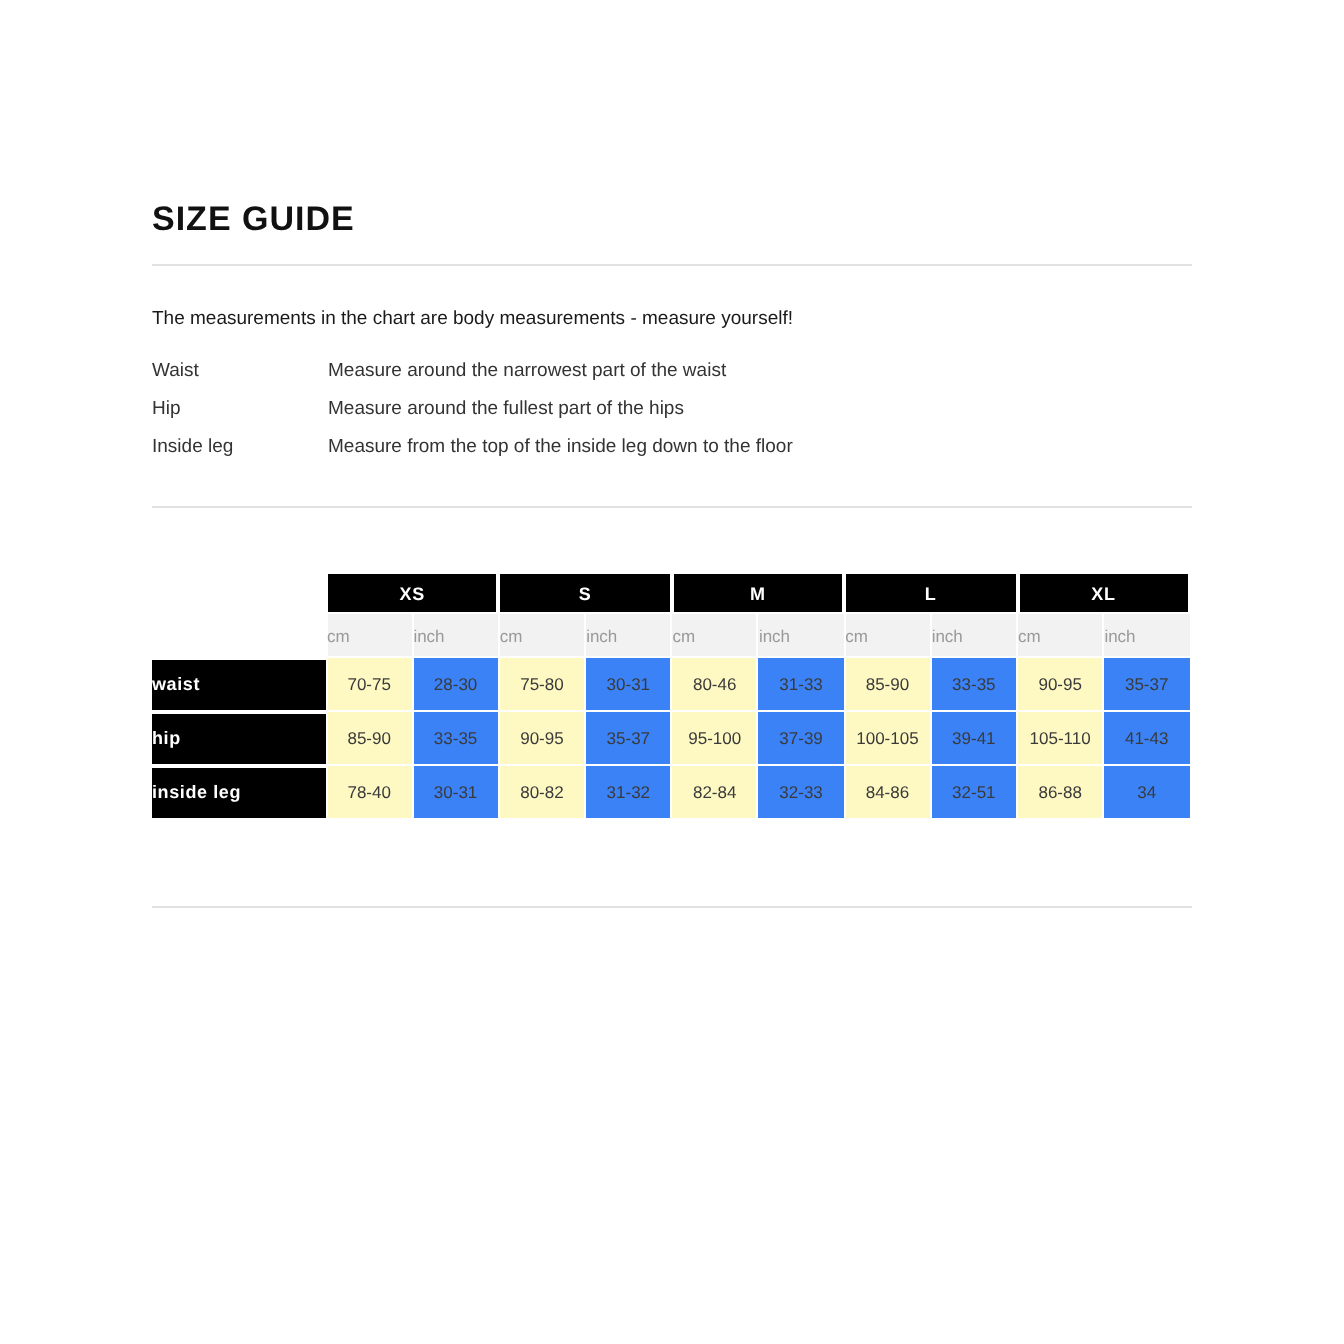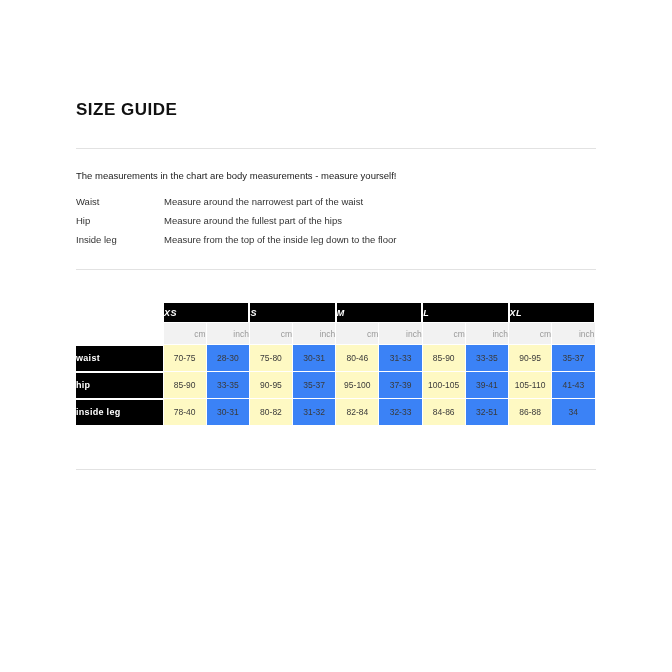--- a/index.html
+++ b/index.html
@@ -19,21 +19,21 @@
     left: 76px;
     top: 0;
     width: 520px;
   }
   .title {
     font-size: 17px;
     font-weight: bold;
     letter-spacing: 0.5px;
     color: #111111;
     margin-top: 100px;
-    margin-bottom: 28px;
+    margin-bottom: 12px;
   }
   .rule {
     height: 1px;
     background: #e2e2e2;
     width: 100%;
   }
   .intro {
     font-size: 9.5px;
     font-weight: normal;
     color: #1a1a1a;
@@ -69,32 +69,31 @@
   .corner {
     width: 86px;
     background: #ffffff;
     border: none;
   }
   .size-head {
     background: #000000;
     color: #ffffff;
     font-size: 9px;
     font-weight: bold;
-    text-align: left;
+    text-align: center;
     height: 19px;
     letter-spacing: 0.4px;
     border-left: 2px solid #ffffff;
     border-right: 2px solid #ffffff;
-    font-style: italic;
   }
   .unit-cell {
     background: #f2f2f2;
     color: #9a9a9a;
     font-size: 8.5px;
-    text-align: right;
+    text-align: left;
     height: 21px;
     border: 1px solid #ffffff;
   }
   .unit-spacer {
     background: #ffffff;
     height: 21px;
   }
   .row-label {
     background: #000000;
     color: #ffffff;

